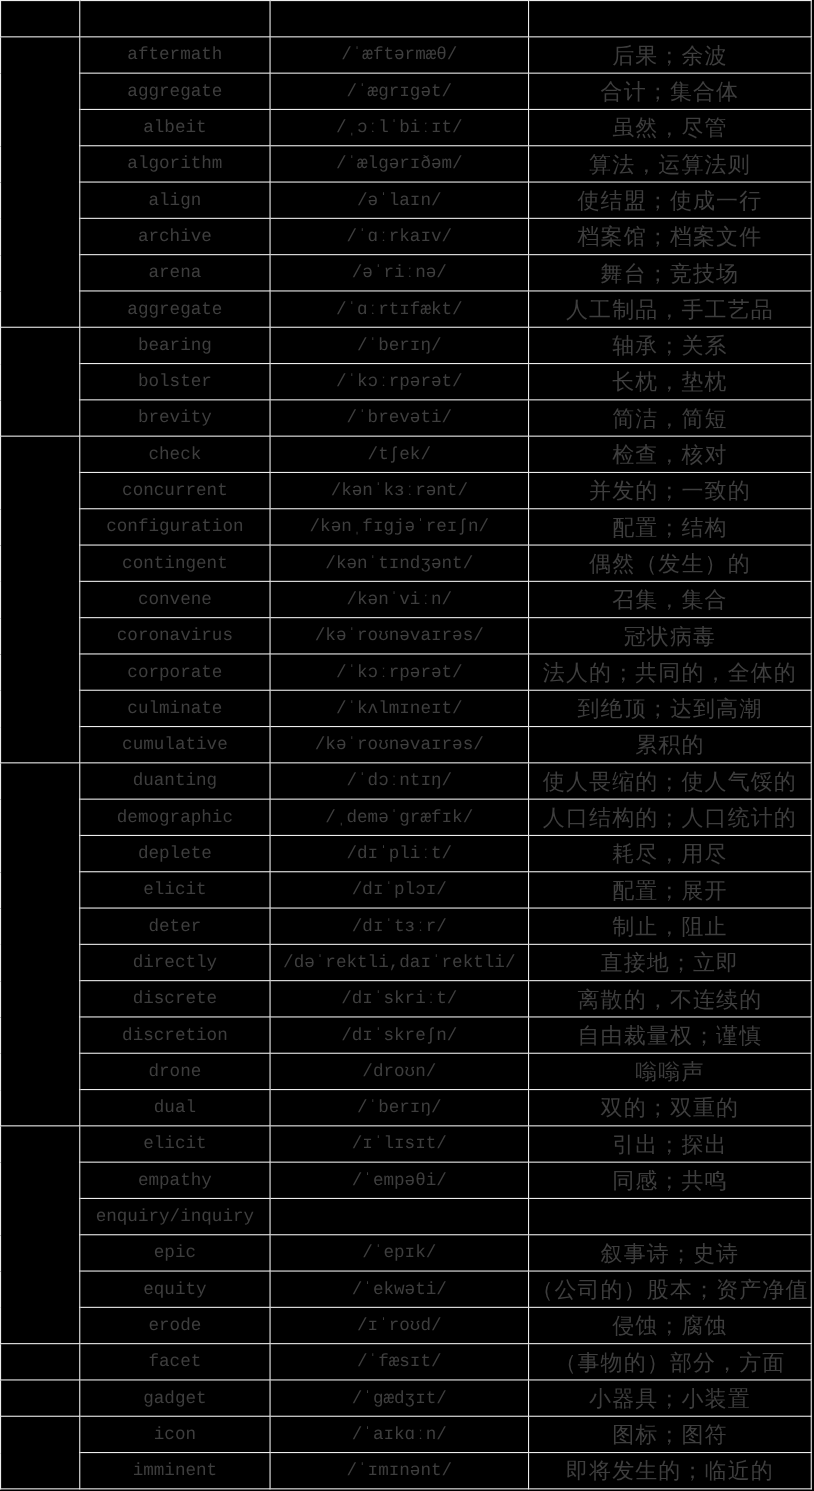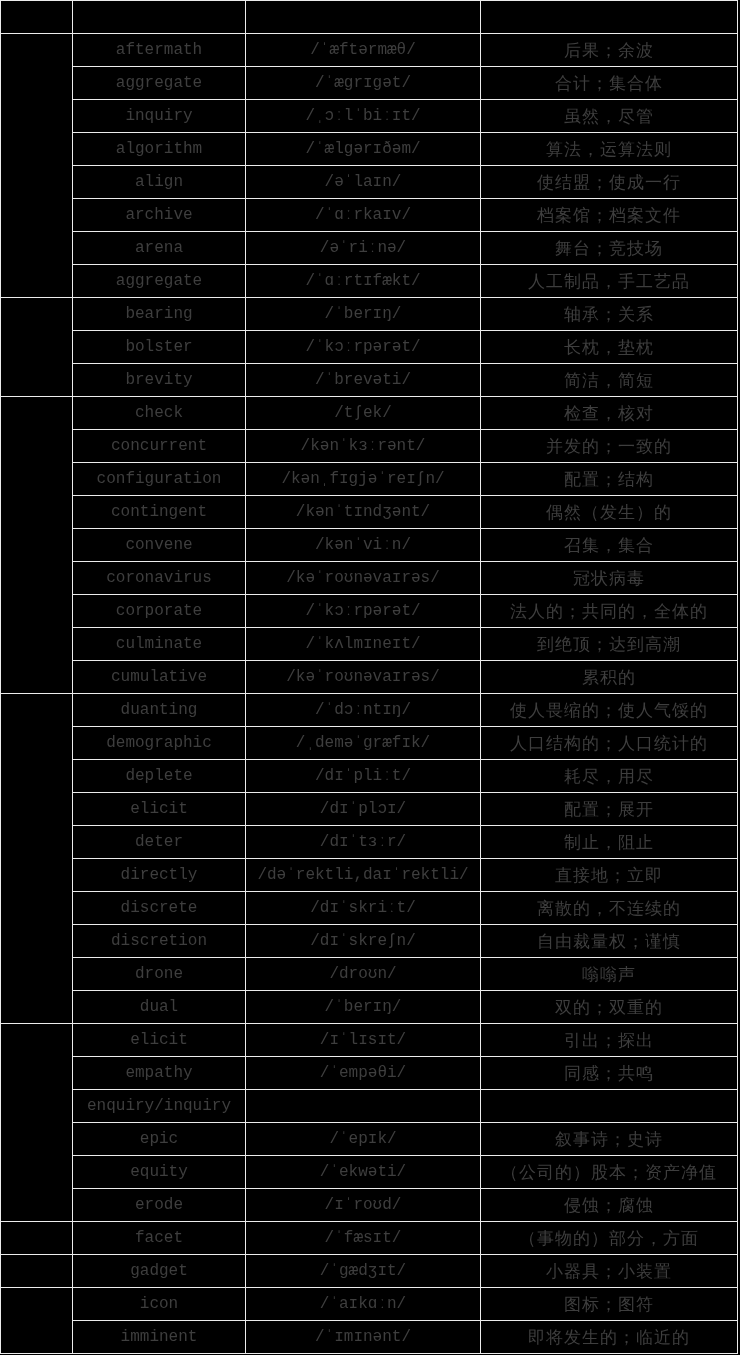--- a/index.html
+++ b/index.html
@@ -31,21 +31,21 @@
   }
   td.group-cell {
     background: #000000;
   }
   td.word-cell, td.phonetic-cell {
     font-family: "Liberation Mono", "DejaVu Sans Mono", monospace;
     font-size: 16px;
   }
   td.meaning-cell {
     font-family: Liberation Sans, sans-serif;
-    font-size: 17px;
+    font-size: 20px;
     letter-spacing: 1px;
   }
   tr.header-row td {
     height: 32px;
     background: #000000;
   }
 </style>
 </head>
 <body>
 
@@ -71,21 +71,21 @@
         <td class="word-cell">aftermath</td>
         <td class="phonetic-cell">/ˈæftərmæθ/</td>
         <td class="meaning-cell">后果；余波</td>
       </tr>
       <tr>
         <td class="word-cell">aggregate</td>
         <td class="phonetic-cell">/ˈægrɪgət/</td>
         <td class="meaning-cell">合计；集合体</td>
       </tr>
       <tr>
-        <td class="word-cell">inquiry</td>
+        <td class="word-cell">albeit</td>
         <td class="phonetic-cell">/ˌɔːlˈbiːɪt/</td>
         <td class="meaning-cell">虽然，尽管</td>
       </tr>
       <tr>
         <td class="word-cell">algorithm</td>
         <td class="phonetic-cell">/ˈælgərɪðəm/</td>
         <td class="meaning-cell">算法，运算法则</td>
       </tr>
       <tr>
         <td class="word-cell">align</td>

